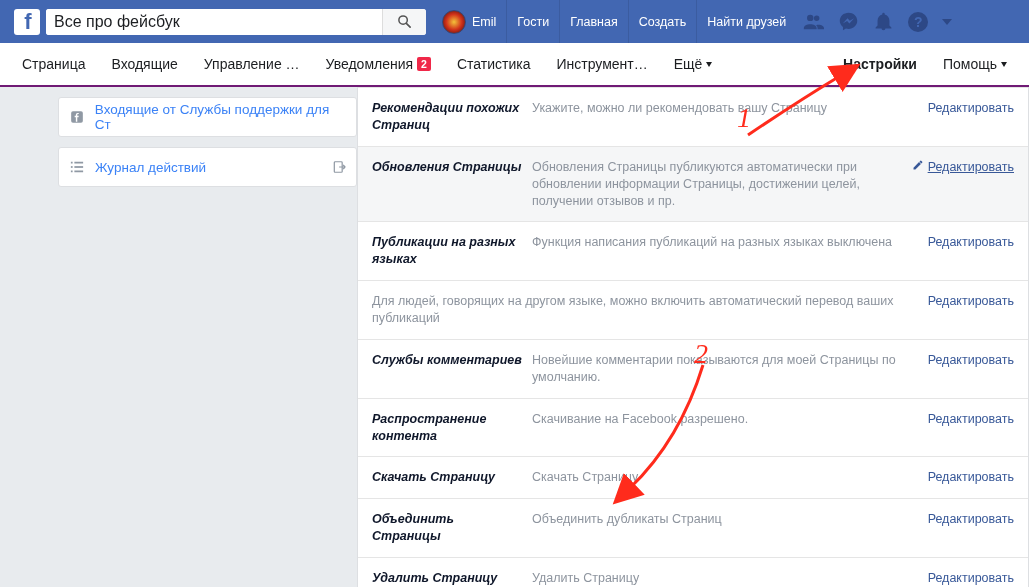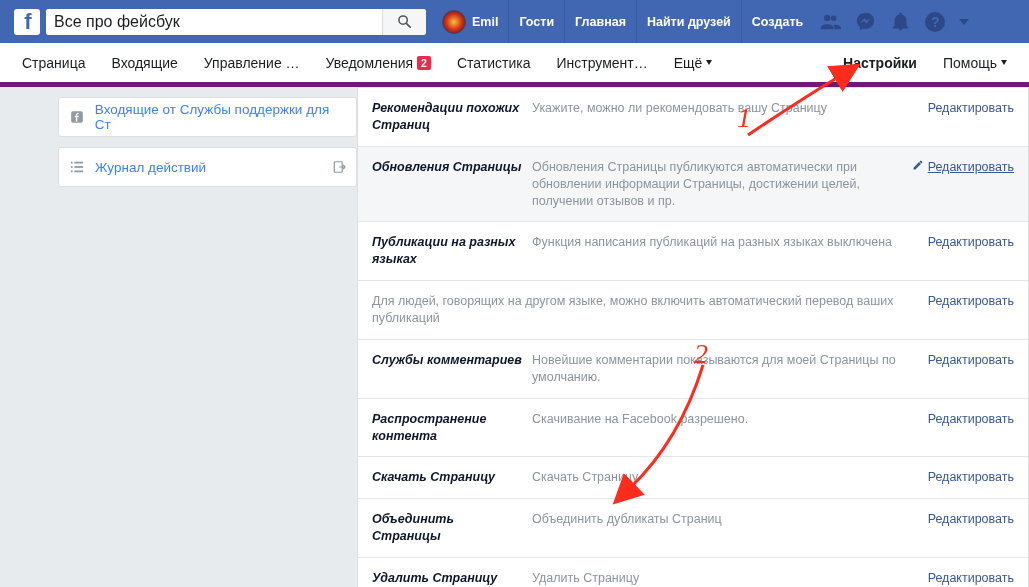--- a/index.html
+++ b/index.html
@@ -63,21 +63,21 @@
   }
   .avatar {
     width: 24px; height:24px; border-radius:50%;
     background: radial-gradient(circle at 50% 50%, #f3c23a 0%, #d1311a 50%, #3a0b0b 100%);
     margin-left: 16px;
     border:1px solid #35487a;
   }
   .top-link {
     color:#fff;
     font-size: 12.5px;
-    font-weight:700;
+    font-weight:400;
     padding: 0 10px;
     height:43px;
     display:flex;
     align-items:center;
     cursor:pointer;
     border-left:1px solid #3b5ca0;
   }
   .top-link:first-of-type { border-left:none; }
   .name-link { border-left:none; padding-left:6px; }
   .top-icons { display:flex; align-items:center; gap:14px; margin-left:6px; margin-right:12px; }
@@ -88,21 +88,21 @@
     display:flex;align-items:center;justify-content:center;font-weight:700;font-size:14px;
   }
   .caret-down {
     width:0;height:0;border-left:5px solid transparent;border-right:5px solid transparent;border-top:6px solid #2d4886;
   }
 
   
   .pagenav {
     background:#fff;
     height:44px;
-    border-bottom:5px solid #701a75;
+    border-bottom:2px solid #701a75;
     display:flex;
     align-items:center;
     padding: 0 22px;
     gap: 26px;
     font-size:14px;
   }
   .pagenav .nav-item { cursor:pointer; color:#1c1e21; white-space:nowrap; display:flex; align-items:center; gap:4px;}
   .pagenav .spacer { flex:1; }
   .pagenav .settings { font-weight:700; }
   .badge {
@@ -208,22 +208,22 @@
       <svg width="15" height="15" viewBox="0 0 16 16">
           <circle cx="6.5" cy="6.5" r="4.5" fill="none" stroke="#555" stroke-width="1.6"></circle>
           <line x1="10.2" y1="10.2" x2="14" y2="14" stroke="#555" stroke-width="1.8" stroke-linecap="round"></line>
         </svg>
     </button>
   </div>
   <div class="avatar"></div>
   <div class="top-link name-link">Emil</div>
   <div class="top-link">Гости</div>
   <div class="top-link">Главная</div>
+  <div class="top-link">Создать</div>
   <div class="top-link">Найти друзей</div>
-  <div class="top-link">Создать</div>
   <div class="top-icons">
     <span class="ic-wrap">
       <svg width="22" height="22" viewBox="0 0 24 24">
           <path d="M9 11a3.5 3.5 0 1 0 0-7 3.5 3.5 0 0 0 0 7zm7 0a3 3 0 1 0 0-6 3 3 0 0 0 0 6zM2 19c0-3 3.5-4.5 7-4.5S16 16 16 19v1H2v-1zm15 1v-1.2c0-1.3-.6-2.4-1.6-3.3 1-.3 2-.5 2.9-.5 2.7 0 5.7 1.3 5.7 4V20h-7z"></path>
         </svg>
     </span>
     <span class="ic-wrap">
       <svg width="21" height="21" viewBox="0 0 24 24">
           <path d="M12 2C6.5 2 2 6.1 2 11.2c0 2.9 1.4 5.4 3.7 7.1V22l3.4-1.9c.9.2 1.9.4 2.9.4 5.5 0 10-4.1 10-9.3S17.5 2 12 2zm1 12.3-2.6-2.8-5 2.8 5.5-5.9 2.6 2.8 4.9-2.8-5.4 5.9z"></path>
         </svg>

